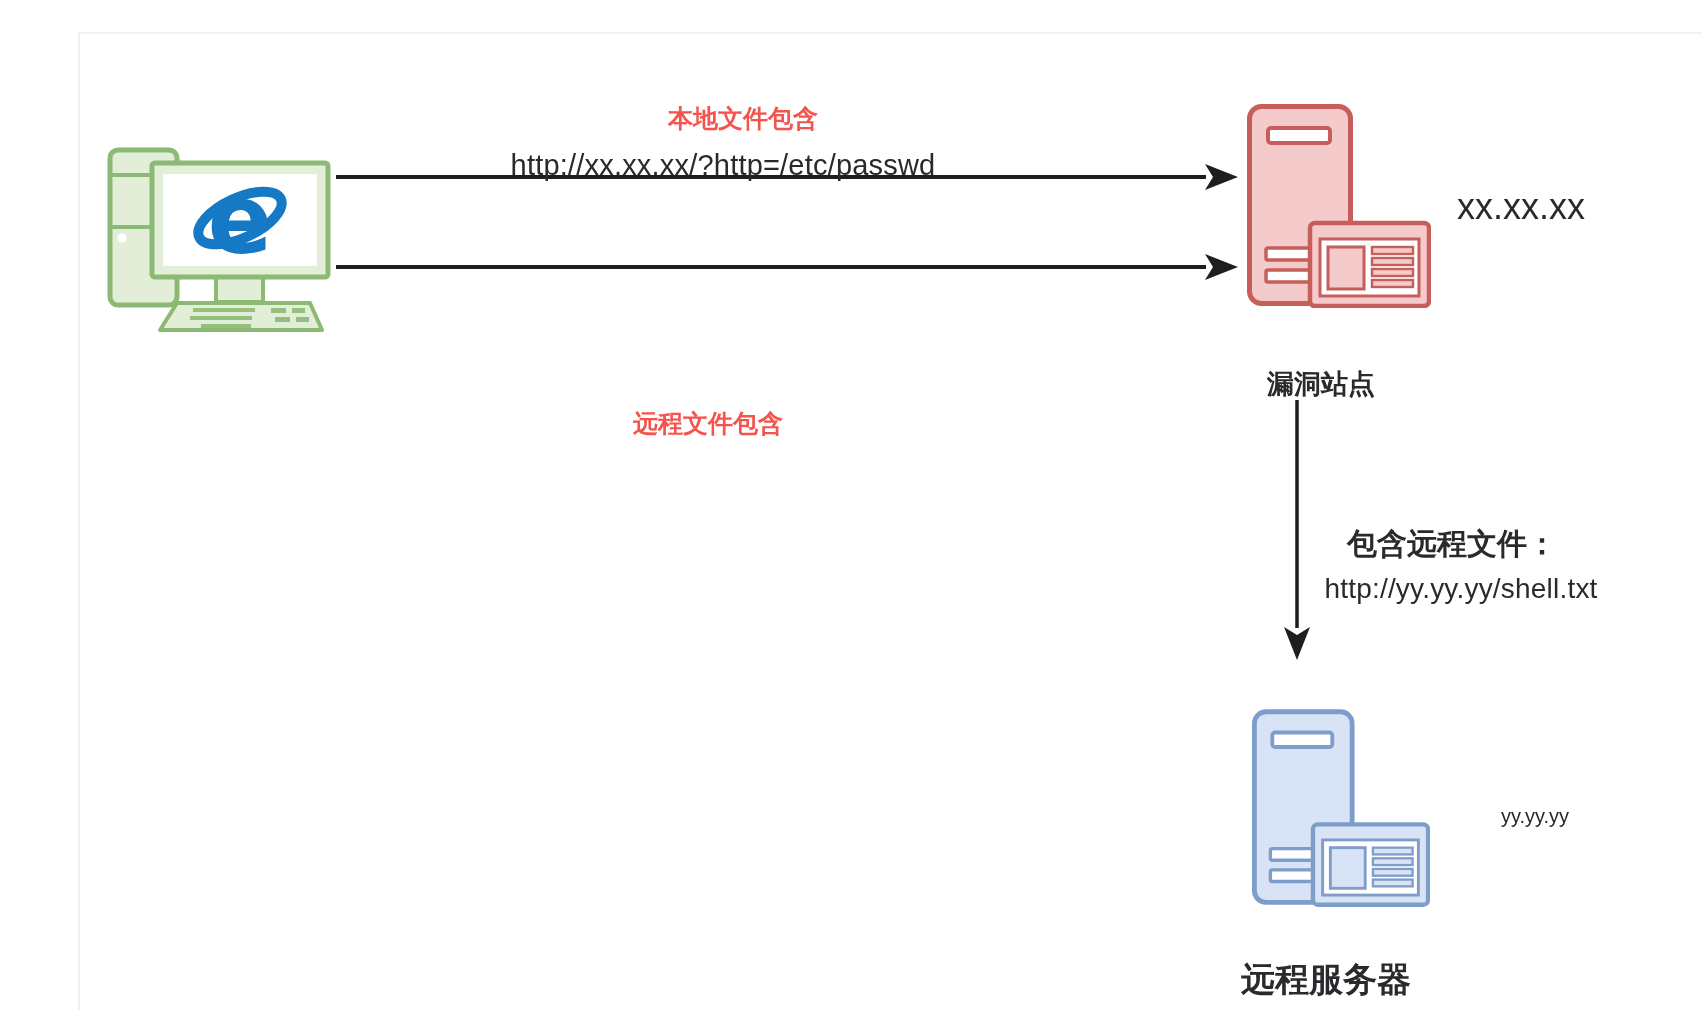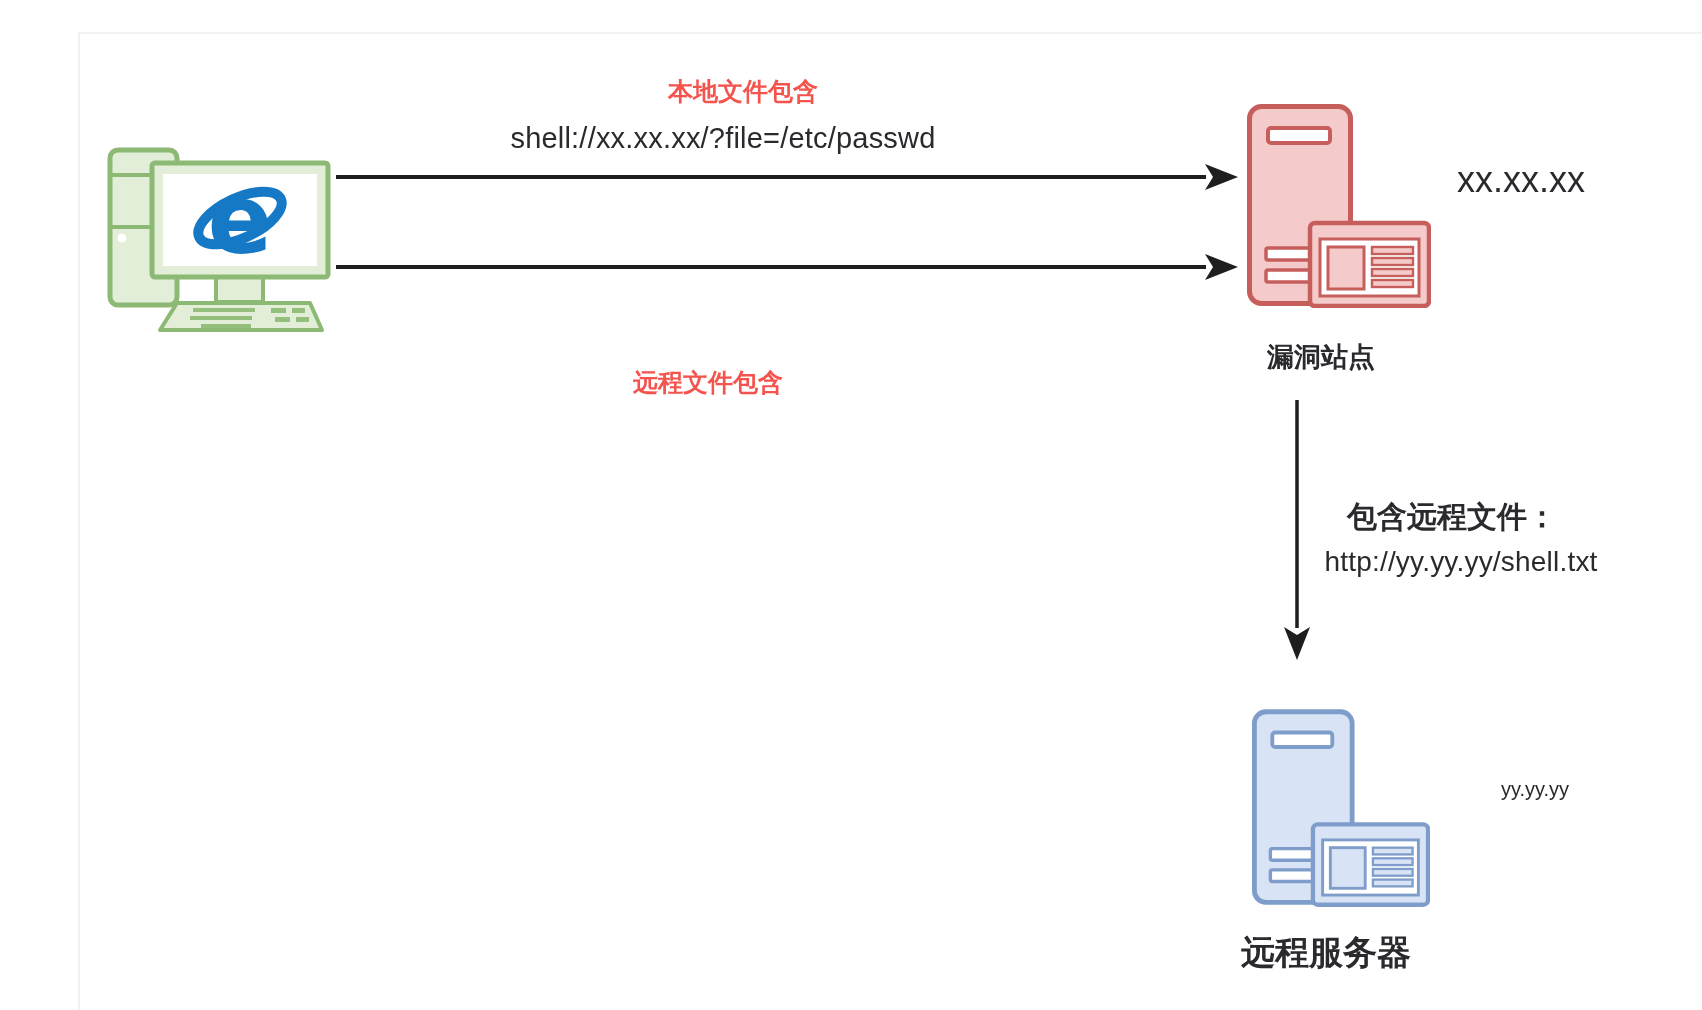--- a/index.html
+++ b/index.html
@@ -6,21 +6,21 @@
   #canvas{
     position:relative;width:1702px;height:1010px;background:#ffffff;
     font-family:"Liberation Sans","DejaVu Sans",sans-serif;overflow:hidden;
   }
   #panel{
     position:absolute;left:78px;top:32px;right:0;bottom:0;
     border-left:2px solid var(--panel_border,#f1f1f1);
     border-top:2px solid var(--panel_border,#f1f1f1);
   }
   .txt{position:absolute;white-space:nowrap;transform:translate(-50%,-50%);
-       color:var(--text_dark,#2a2a2e);line-height:1.15;}
+       color:var(--text_dark,#2a2a2e);line-height:1.15;margin-top:27px;}
   .red{color:var(--label_red,#f4544d);font-weight:700;}
   .url{font-size:29px;letter-spacing:0.2px;}
   .cjk{font-weight:700;}
   svg{position:absolute;left:0;top:0;}
   .vuln{--f:var(--vuln_fill,#f5caca);--s:var(--vuln_stroke,#c65f5c);}
   .remote{--f:var(--remote_fill,#d8e4f6);--s:var(--remote_stroke,#7f9dca);}
 </style>
 </head>
 <body>
 
@@ -77,24 +77,24 @@
 
     <use href="#server-shape" class="remote" x="1252" y="702" width="178" height="212"></use>
 
     <line x1="336" y1="177" x2="1206" y2="177" stroke="var(--arrow)" stroke-width="4" marker-end="url(#ah)"></line>
     <line x1="336" y1="267" x2="1206" y2="267" stroke="var(--arrow)" stroke-width="4" marker-end="url(#ah)"></line>
     <line x1="1297" y1="400" x2="1297" y2="628" stroke="var(--arrow)" stroke-width="3.5" marker-end="url(#ah)"></line>
   </svg>
 
   <div class="txt red cjk" style="left:743px;top:91px;font-size:25px;">本地文件包含</div>
 
-  <div class="txt url" style="left:723px;top:139px;">shell://xx.xx.xx/?file=/etc/passwd</div>
+  <div class="txt url" style="left:723px;top:139px;">http://xx.xx.xx/?http=/etc/passwd</div>
 
 
-  <div class="txt red cjk" style="left:708px;top:382px;font-size:25px;">远程文件包含</div>
+  <div class="txt red cjk" style="left:708px;top:396px;font-size:25px;">远程文件包含</div>
 
   <div class="txt" style="left:1521px;top:180px;font-size:36px;">xx.xx.xx</div>
 
   <div class="txt cjk" style="left:1321px;top:358px;font-size:27px;">漏洞站点</div>
 
   <div class="txt url" style="left:1461px;top:562px;font-size:28px;">http://yy.yy.yy/shell.txt</div>
 
   <div class="txt cjk" style="left:1452px;top:517px;font-size:30px;">包含远程文件：</div>
 
   <div class="txt" style="left:1535px;top:789px;font-size:20px;">yy.yy.yy</div>

